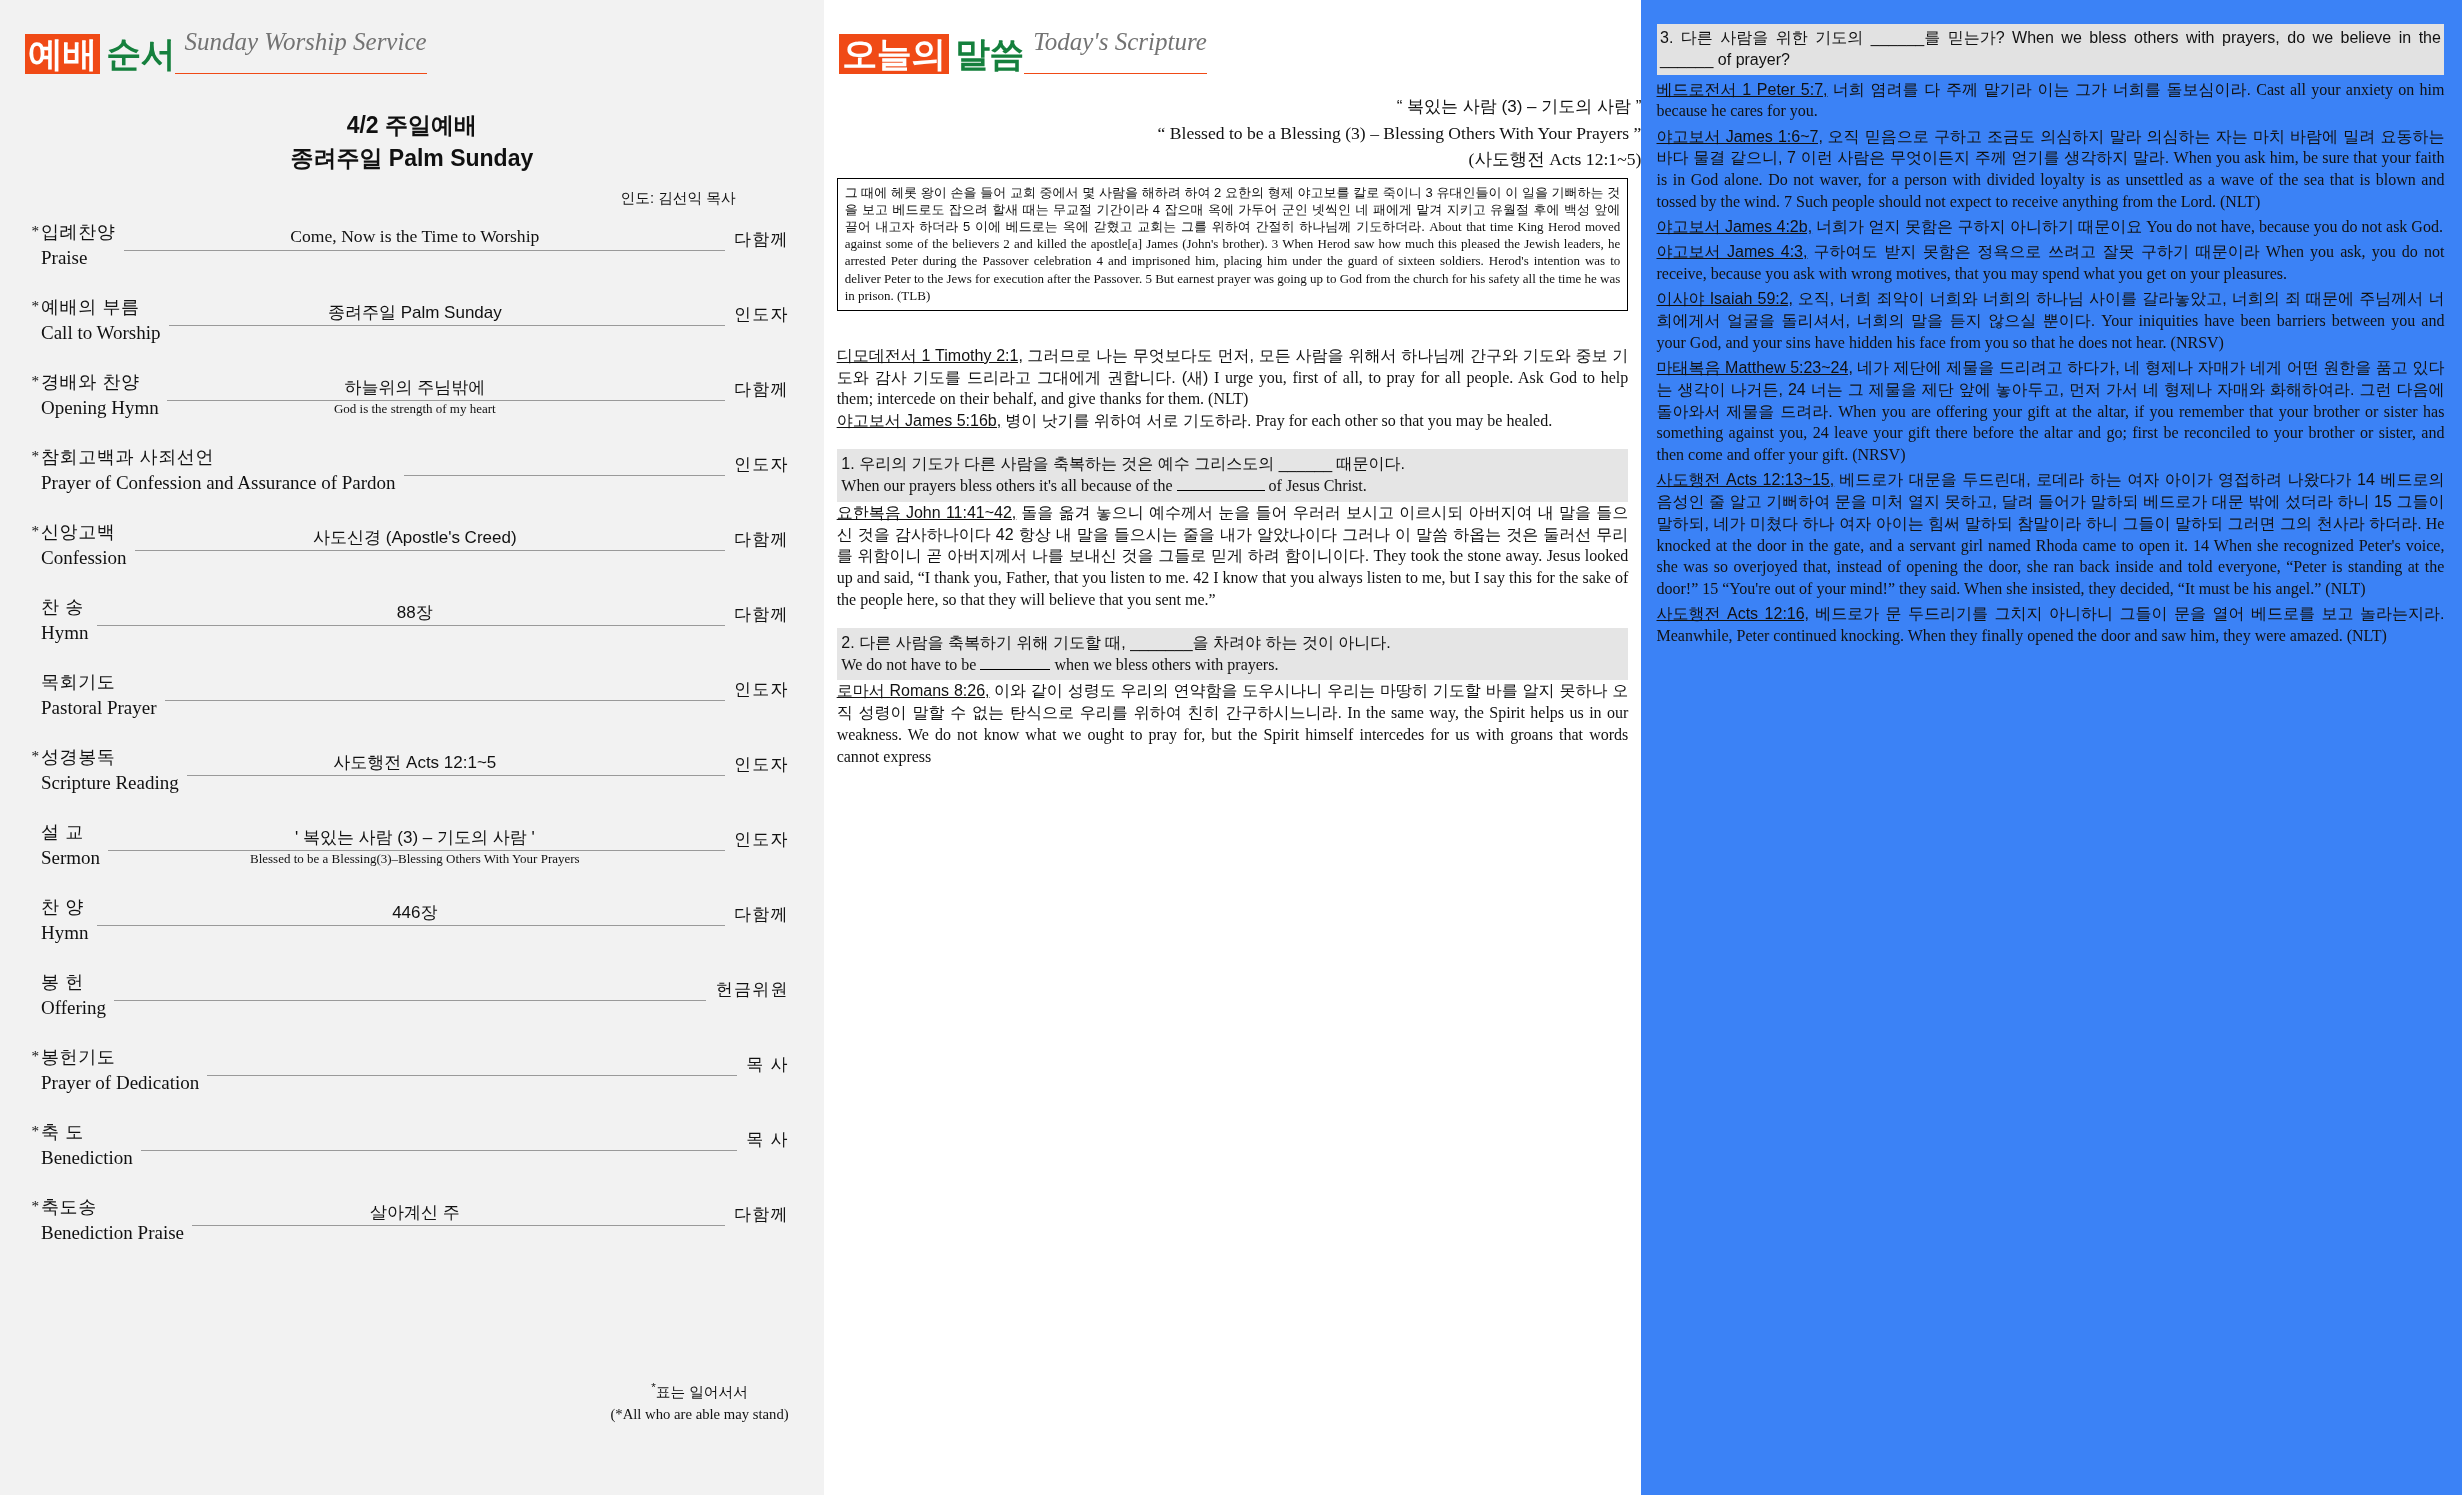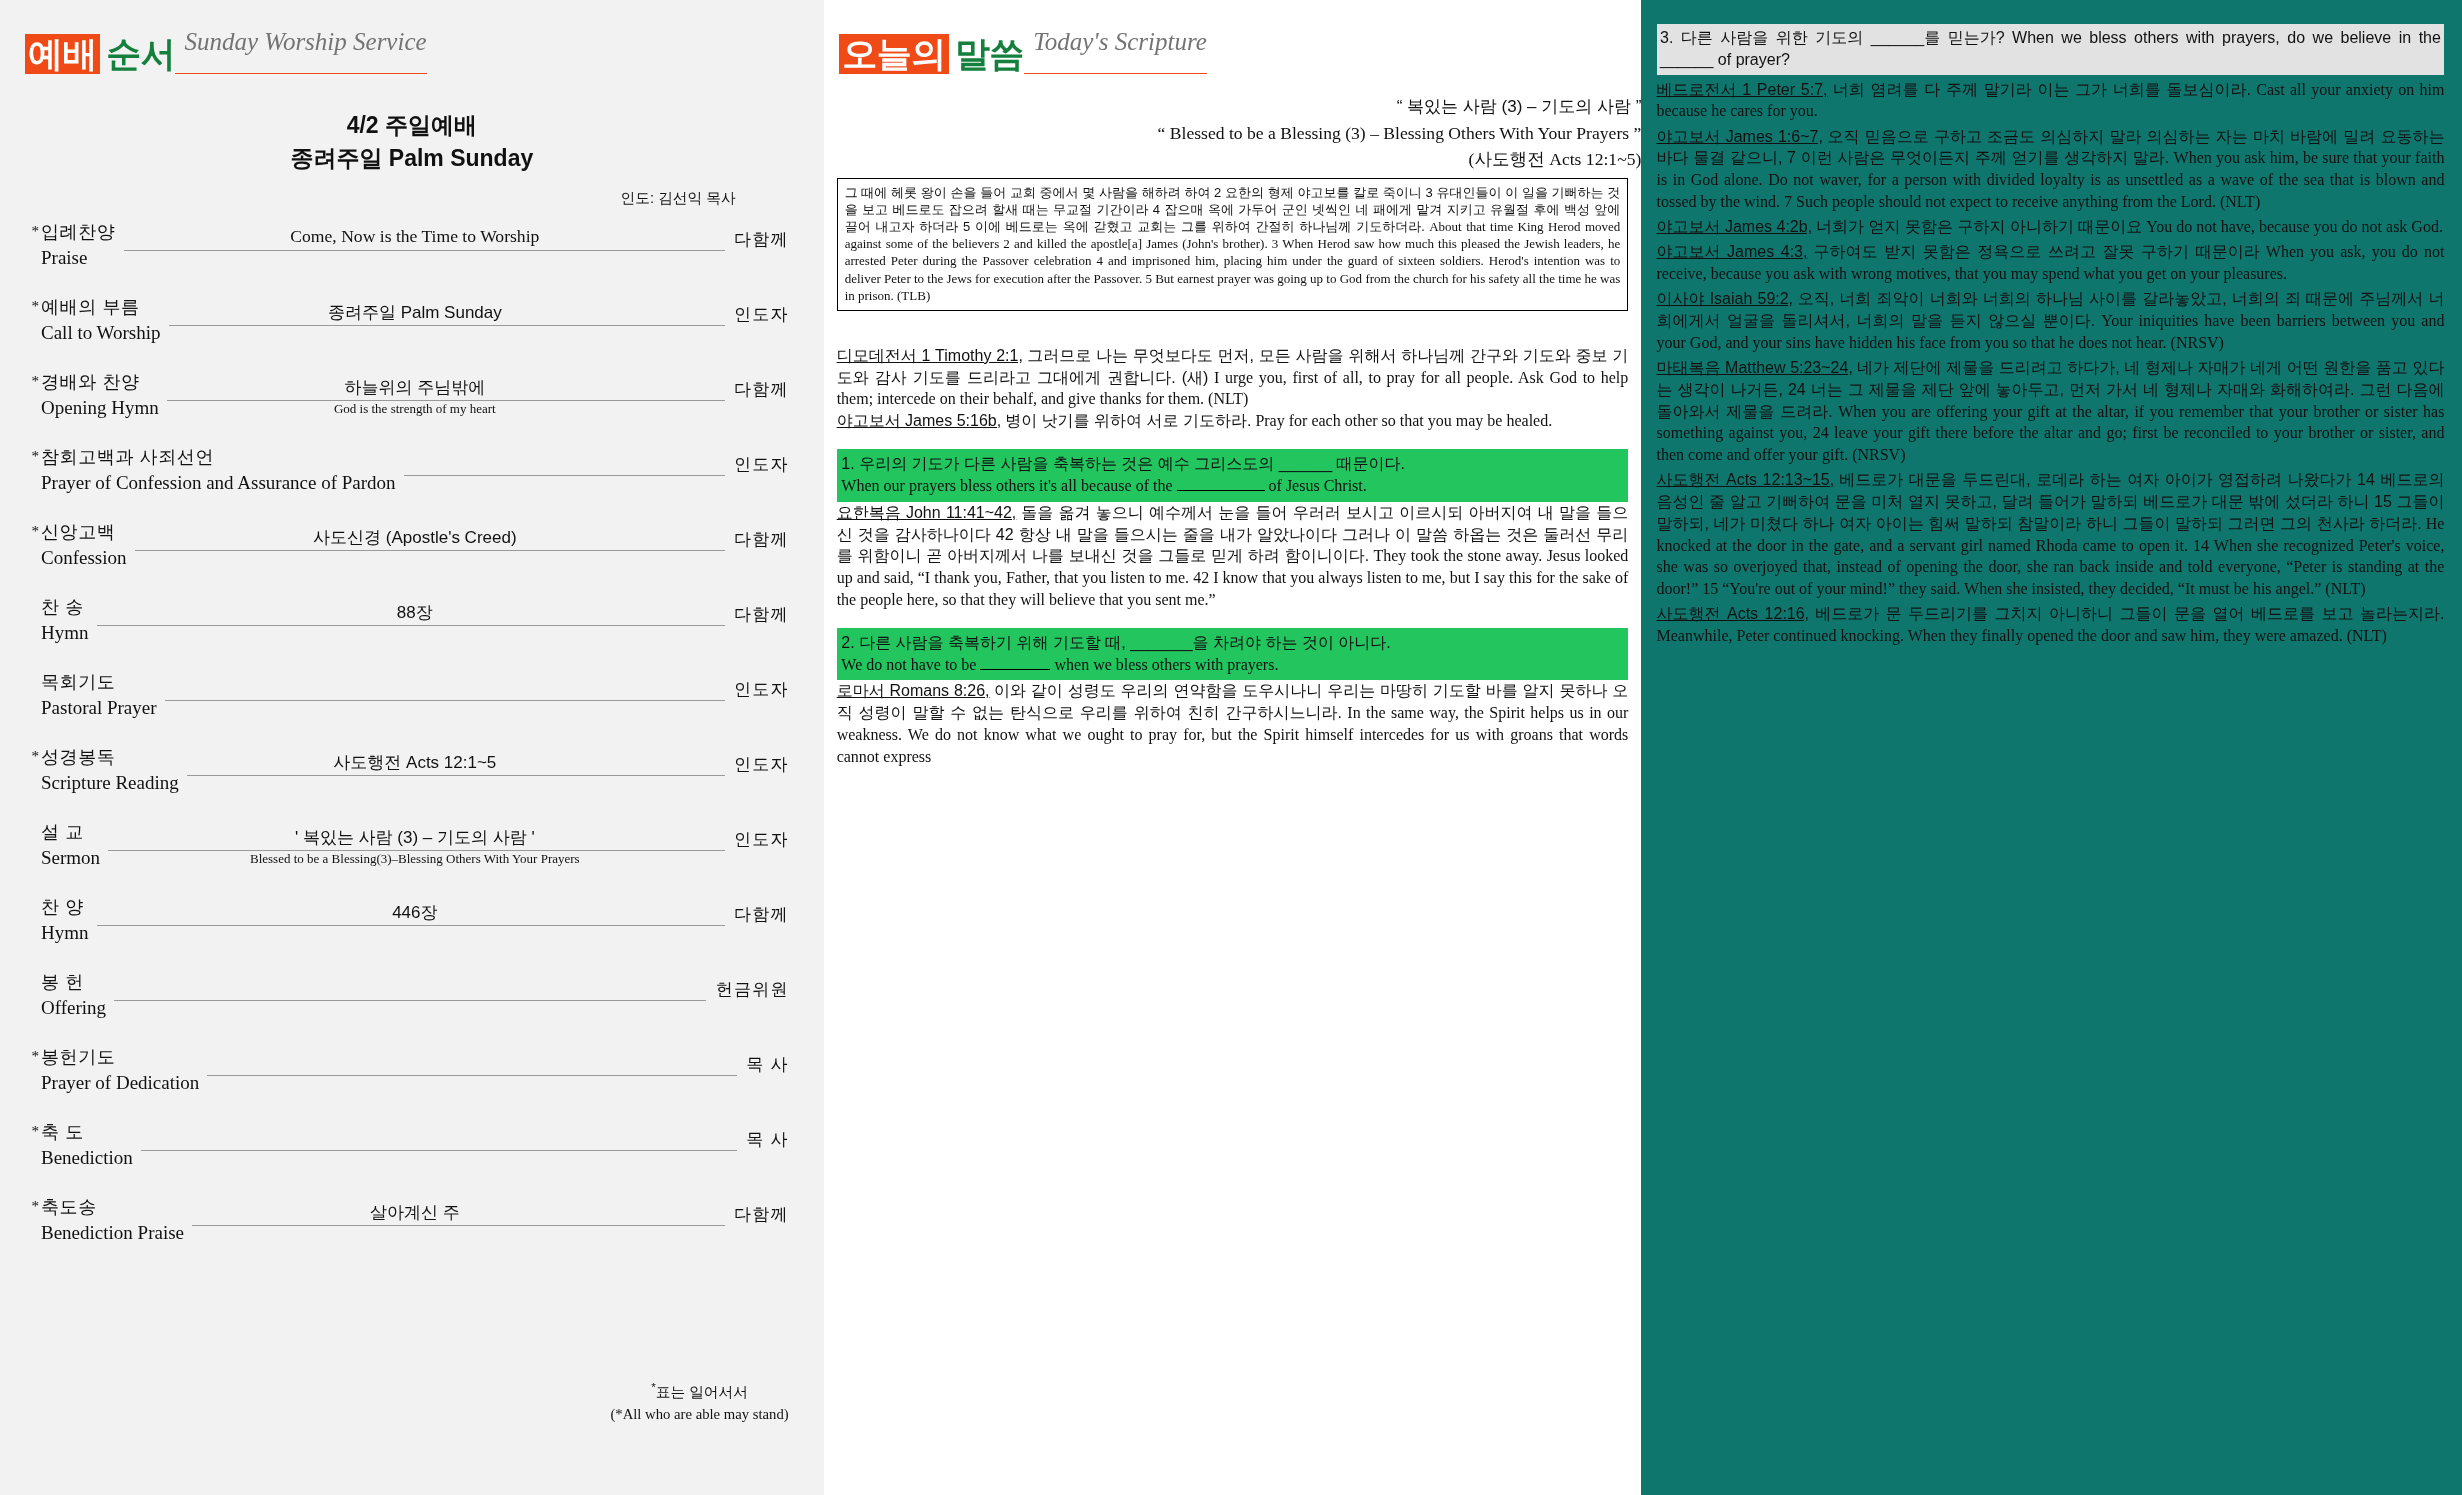--- a/index.html
+++ b/index.html
@@ -203,39 +203,39 @@
   .para {
     margin: 0 13px;
     font-size: 16px;
     line-height: 1.36;
     text-align: justify;
   }
   .para.spaced { margin-top: 34px; }
   .u { text-decoration: underline; }
   .ko { font-family: "Liberation Sans", sans-serif; }
   .blank-q {
-    background: #22c55e;
+    background: #e5e5e5;
     margin: 17.6px 13px 0 13px;
     padding: 3.5px 4.7px 4.7px 4.7px;
     font-size: 16px;
     line-height: 1.38;
     text-align: justify;
   }
   .blank {
     display: inline-block;
     border-bottom: 0.6px solid #000;
     width: 88px;
   }
   .blank.sm { width: 70px; }
 
   
   .col3 {
     width: 821px;
     height: 1495px;
-    background: #0f766e;
+    background: #3b82f6;
     box-sizing: border-box;
     position: relative;
     padding: 23.5px 17.6px 0 15.2px;
   }
   .c3-block {
     font-size: 16px;
     line-height: 1.36;
     text-align: justify;
     margin-bottom: 3.5px;
   }

